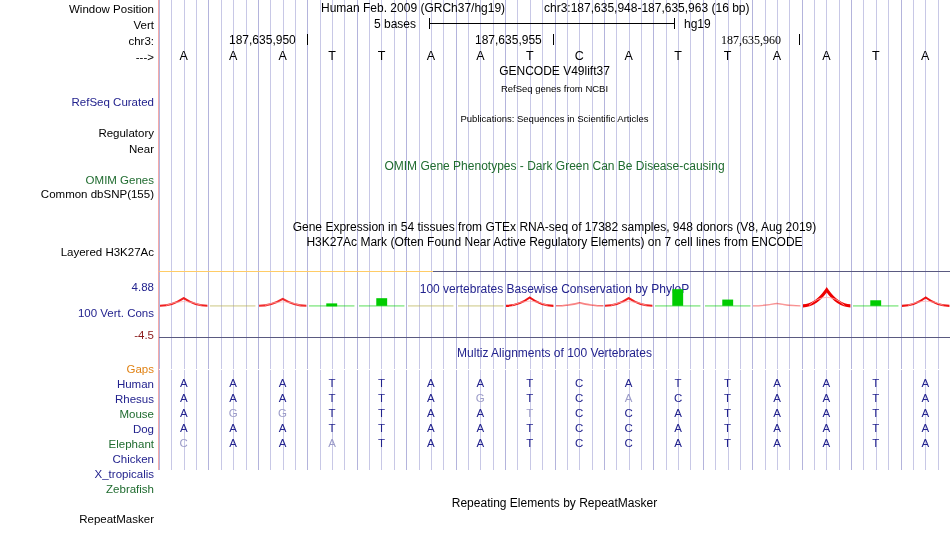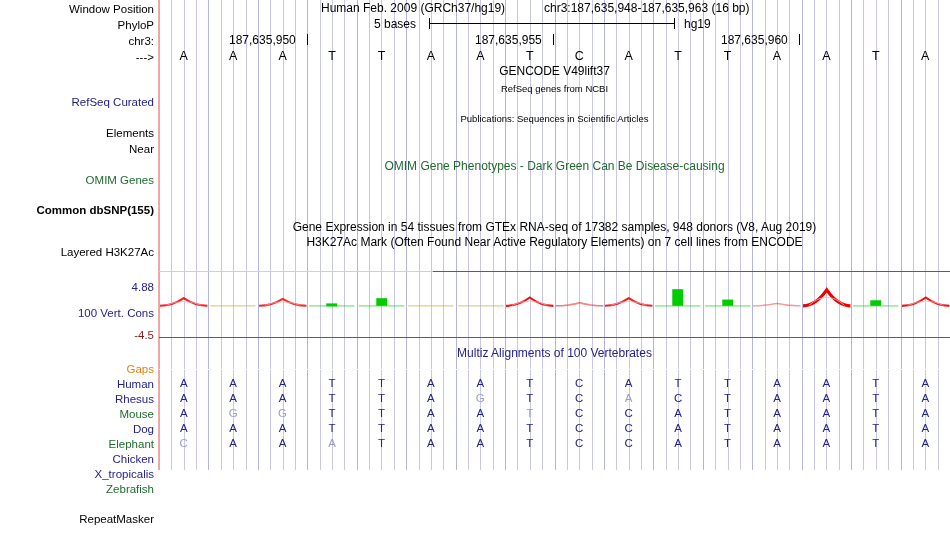--- a/index.html
+++ b/index.html
@@ -167,29 +167,29 @@
   }
   .align-faint { color: #9c9cc8; }
 </style>
 </head>
 <body>
 
 <div id="browser">
 
   <div id="side-labels">
     <div class="side-label fs115 t-black" style="top:3px;">Window Position</div>
-    <div class="side-label fs115 t-black" style="top:19px;">PhyloP</div>
+    <div class="side-label fs115 t-black" style="top:19px;">Vert</div>
     <div class="side-label fs115 t-black" style="top:35px;text-align:center;">chr3:</div>
     <div class="side-label fs115 t-black" style="top:51px;">---&gt;</div>
 
     <div class="side-label fs115 lbl-blue" style="top:96px;">RefSeq Curated</div>
-    <div class="side-label fs115 t-black" style="top:127px;">Elements</div>
+    <div class="side-label fs115 t-black" style="top:127px;">Regulatory</div>
     <div class="side-label fs115 t-black" style="top:143px;">Near</div>
     <div class="side-label fs115 lbl-green" style="top:174px;">OMIM Genes</div>
-    <div class="side-label fs115 t-black" style="top:204px;font-weight:bold;">Common dbSNP(155)</div>
+    <div class="side-label fs115 t-black" style="top:188px;">Common dbSNP(155)</div>
     <div class="side-label fs115 t-black" style="top:246px;">Layered H3K27Ac</div>
 
     <div class="side-label fs115 lbl-navy" style="top:281px;">4.88</div>
     <div class="side-label fs115 lbl-blue" style="top:307px;">100 Vert. Cons</div>
     <div class="side-label fs115 lbl-darkred" style="top:329px;">-4.5</div>
 
     <div class="side-label fs115 lbl-orange" style="top:363px;">Gaps</div>
     <div class="side-label fs115 lbl-blue" style="top:378px;">Human</div>
     <div class="side-label fs115 lbl-blue" style="top:393px;">Rhesus</div>
     <div class="side-label fs115 lbl-green" style="top:408px;">Mouse</div>
@@ -281,21 +281,21 @@
       <div class="bar-line"></div>
       <div class="tick left"></div>
       <div class="tick right"></div>
     </div>
     <div class="row-text fs12 t-black" style="left:525px; top:18px;">hg19</div>
 
     <div class="row-text fs12 t-black" style="left:70px; top:34px;">187,635,950</div>
     <div class="coord-tick" style="left:148px; top:34px;"></div>
     <div class="row-text fs12 t-black" style="left:316px; top:34px;">187,635,955</div>
     <div class="coord-tick" style="left:394px; top:34px;"></div>
-    <div class="row-text fs12 t-black" style="left:562px; top:34px;">187,635,960</div>
+    <div class="row-text fs12 t-black" style="left:562px; top:34px;font-family:Liberation Serif, serif;">187,635,960</div>
     <div class="coord-tick" style="left:640px; top:34px;"></div>
 
     <div id="base-row">
         <div class="base-letter" style="left: 24.7188px; top: 50px;">A</div>
         <div class="base-letter" style="left: 74.1562px; top: 50px;">A</div>
         <div class="base-letter" style="left: 123.594px; top: 50px;">A</div>
         <div class="base-letter" style="left: 173.031px; top: 50px;">T</div>
         <div class="base-letter" style="left: 222.469px; top: 50px;">T</div>
         <div class="base-letter" style="left: 271.906px; top: 50px;">A</div>
         <div class="base-letter" style="left: 321.344px; top: 50px;">A</div>
@@ -312,20 +312,21 @@
 
     <div class="center-text fs12 t-black" style="top:65px;">GENCODE V49lift37</div>
     <div class="center-text fs10 t-black" style="top:83px;">RefSeq genes from NCBI</div>
     <div class="center-text fs12 t-green" style="top:160px;">OMIM Gene Phenotypes - Dark Green Can Be Disease-causing</div>
     <div class="center-text fs10 t-black" style="top:113px;">Publications: Sequences in Scientific Articles</div>
     <div class="center-text fs12 t-black" style="top:221px;">Gene Expression in 54 tissues from GTEx RNA-seq of 17382 samples, 948 donors (V8, Aug 2019)</div>
     <div class="center-text fs12 t-black" style="top:236px;">H3K27Ac Mark (Often Found Near Active Regulatory Elements) on 7 cell lines from ENCODE</div>
 
     <div id="cons-top-line-orange" style="left:0px; top:271px; width:274px;"></div>
     <div id="cons-top-line-dark" style="left:274px; top:271px; width:517px;"></div>
+    <div class="center-text fs12 t-navy" style="top:283px;">100 vertebrates Basewise Conservation by PhyloP</div>
     <div id="cons-bottom-line" style="left:0px; top:337px; width:791px;"></div>
 
     <div id="cons-glyphs">
         <div class="cons-glyph" style="left: 0px; top: 272px; width: 49.4375px; height: 65px;">
           <svg width="49.4375" height="65">
             <path d="M 1 33.81663113006397 Q 13.5953125 33.81663113006397 24.71875 26.19402985074627 Q 35.8421875 33.81663113006397 48.4375 33.81663113006397" fill="none" stroke="#ee0000" stroke-width="2.0900000000000003" opacity="0.8700000000000001"></path>
             <path d="M 7 33.31663113006397 Q 24.71875 25.69402985074627 42.4375 33.31663113006397" fill="none" stroke="#ffb0b0" stroke-width="1" opacity="0.6960000000000002"></path>
           </svg>
         </div>
         <div class="cons-glyph" style="left: 49.4375px; top: 272px; width: 49.4375px; height: 65px;">
@@ -497,14 +498,15 @@
         <div class="align-letter" style="left: 420.219px; top: 437px;">C</div>
         <div class="align-letter" style="left: 469.656px; top: 437px;">C</div>
         <div class="align-letter" style="left: 519.094px; top: 437px;">A</div>
         <div class="align-letter" style="left: 568.531px; top: 437px;">T</div>
         <div class="align-letter" style="left: 617.969px; top: 437px;">A</div>
         <div class="align-letter" style="left: 667.406px; top: 437px;">A</div>
         <div class="align-letter" style="left: 716.844px; top: 437px;">T</div>
         <div class="align-letter" style="left: 766.281px; top: 437px;">A</div>
       </div>
 
+    <div class="center-text fs12 t-black" style="top:497px;">Repeating Elements by RepeatMasker</div>
   </div>
 </div>
 
 </body></html>

